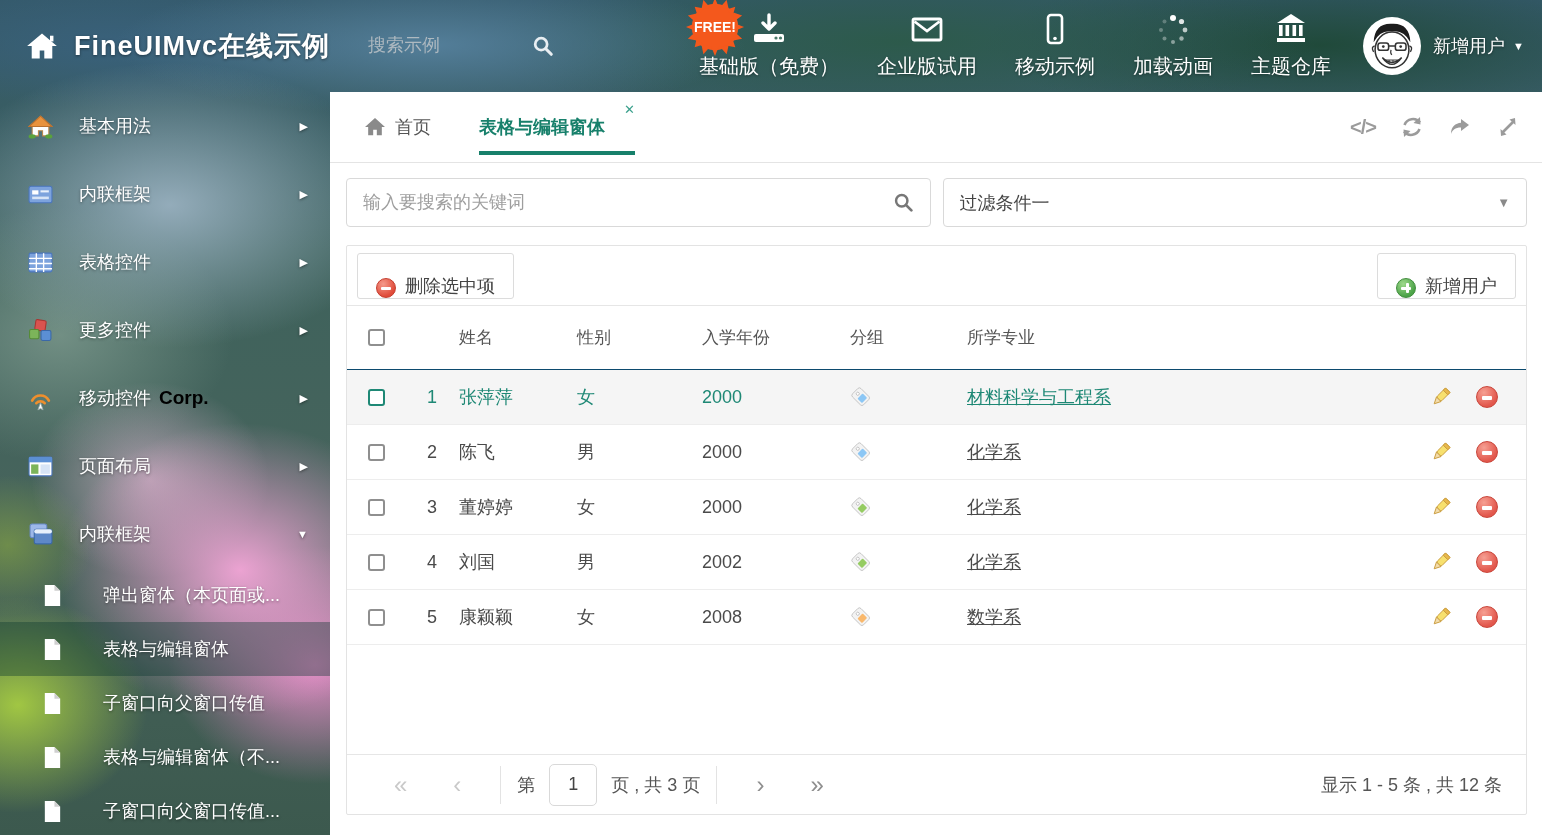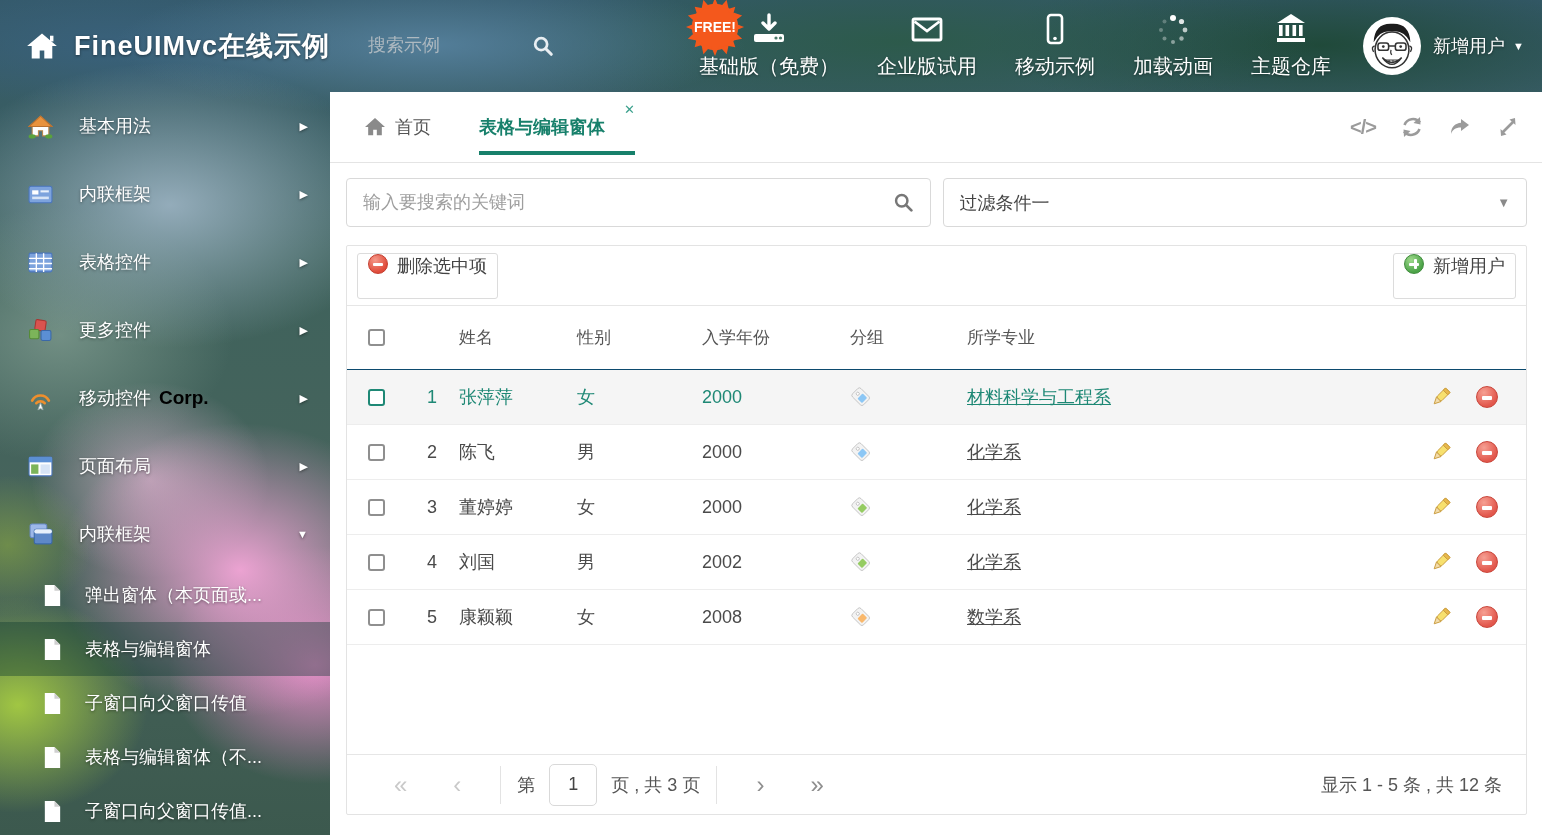--- a/index.html
+++ b/index.html
@@ -47,21 +47,21 @@
   
   .sidebar { position:absolute; top:92px; left:0; width:330px; bottom:0; color:#fff; overflow:hidden; }
   .side-item { height:68px; display:flex; align-items:center; padding-left:28px; cursor:pointer; }
   .side-icon { width:25px; height:25px; flex:none; }
   .side-label { margin-left:26px; font-size:18px; white-space:nowrap; }
   .side-badge { margin-left:8px; font-size:19px; color:#000000; font-weight:bold; text-shadow:none; }
   .side-chev { margin-left:auto; margin-right:22px; font-size:11px; }
   .sub-item { height:54px; display:flex; align-items:center; padding-left:42px; cursor:pointer; }
   .sub-item.selected { background:rgba(10,55,48,.38); }
   .sub-icon { width:21px; height:23px; flex:none; }
-  .sub-label { margin-left:22px; font-size:18px; white-space:nowrap; }
+  .sub-label { margin-left:40px; font-size:18px; white-space:nowrap; }
   
   .main { position:absolute; left:330px; top:92px; right:0; bottom:0; background:#fff; }
   .tabbar { height:71px; border-bottom:1px solid #e4e4e4; display:flex; align-items:center; padding-left:34px; position:relative; }
   .tab-home { display:flex; align-items:center; gap:9px; color:#555; font-size:18px; cursor:pointer; }
   .tab-home-icon { width:22px; height:20px; }
   .tab-active { margin-left:48px; position:relative; height:100%; display:flex; align-items:center; padding-right:30px; color:#17806b; font-size:18px; font-weight:bold; cursor:pointer; }
   .tab-active::after { content:""; position:absolute; left:0; right:0; bottom:7px; height:4px; background:#17806b; }
   .tab-close { position:absolute; top:10px; right:0; font-size:13px; font-weight:bold; color:#3aa08c; cursor:pointer; }
   .tab-tools { position:absolute; right:22px; top:0; height:100%; display:flex; align-items:center; gap:24px; }
   .ttool { color:#9b9b9b; cursor:pointer; display:flex; align-items:center; }
@@ -72,21 +72,21 @@
   .fbox { height:49px; border:1px solid #d9d9d9; border-radius:4px; display:flex; align-items:center; padding:0 16px; background:#fff; }
   .fsearch { flex:1; }
   .fsearch input { flex:1; border:none; outline:none; font-size:18px; color:#555; font-family:inherit; }
   .fsearch input::placeholder { color:#9e9e9e; }
   .fsearch-icon { width:21px; height:21px; flex:none; cursor:pointer; }
   .fselect { flex:1; cursor:pointer; color:#444; font-size:18px; justify-content:space-between; }
   .fcaret { color:#8a8a8a; font-size:13px; }
   
   .panel { position:relative; margin:18px 15px 0 16px; height:570px; border:1px solid #e3e3e3; border-radius:2px; background:#fff; }
   .toolbar { height:60px; border-bottom:1px solid #e6e6e6; display:flex; align-items:center; justify-content:space-between; padding:0 10px; }
-  .btn { height:46px; border:1px solid #dcdcdc; border-radius:3px; background:#fff; display:flex; align-items:flex-start; gap:9px; padding:0 10px; font-size:18px; color:#444; cursor:pointer; font-family:inherit; }
+  .btn { height:46px; border:1px solid #dcdcdc; border-radius:3px; background:#fff; display:flex; align-items:flex-end; gap:9px; padding:0 18px; font-size:18px; color:#444; cursor:pointer; font-family:inherit; }
   .icon-del, .icon-add { width:20px; height:20px; border-radius:50%; position:relative; flex:none; }
   .icon-del { background:radial-gradient(circle at 35% 28%, #f59a8b, #e04b3a 70%); border:1px solid #c43d2e; }
   .icon-del::after { content:""; position:absolute; left:4px; right:4px; top:8px; height:3px; background:#fff; border-radius:1px; }
   .icon-add { background:radial-gradient(circle at 35% 28%, #9ed98b, #4ca348 70%); border:1px solid #3f8c3c; }
   .icon-add::before { content:""; position:absolute; left:4px; right:4px; top:8.5px; height:3px; background:#fff; border-radius:1px; }
   .icon-add::after { content:""; position:absolute; top:4px; bottom:4px; left:8.5px; width:3px; background:#fff; border-radius:1px; }
   
   .grid { display:grid; grid-template-columns:58px 32px 22px 118px 125px 148px 117px 1fr 46px 62px; align-items:center; }
   .thead { height:64px; border-bottom:1px solid #0c4a6e; color:#555; font-size:17px; }
   .trow { height:55px; border-bottom:1px solid #ededed; color:#4a4a4a; font-size:18px; }

